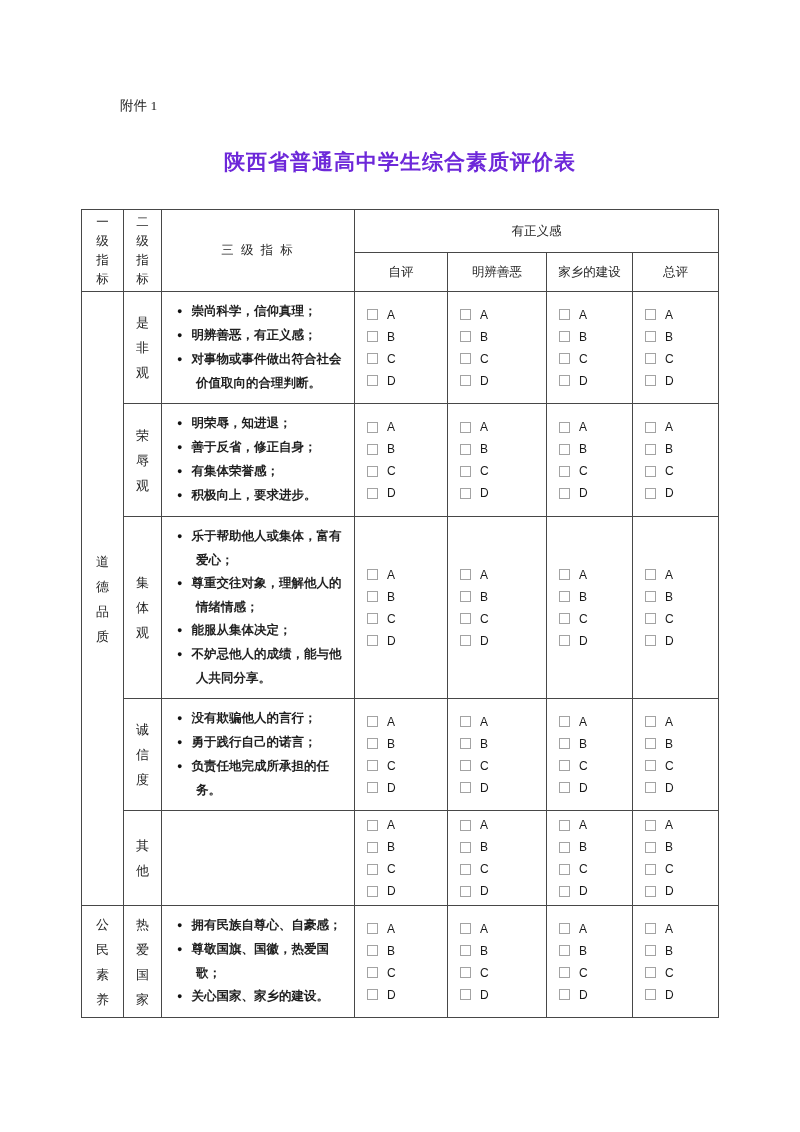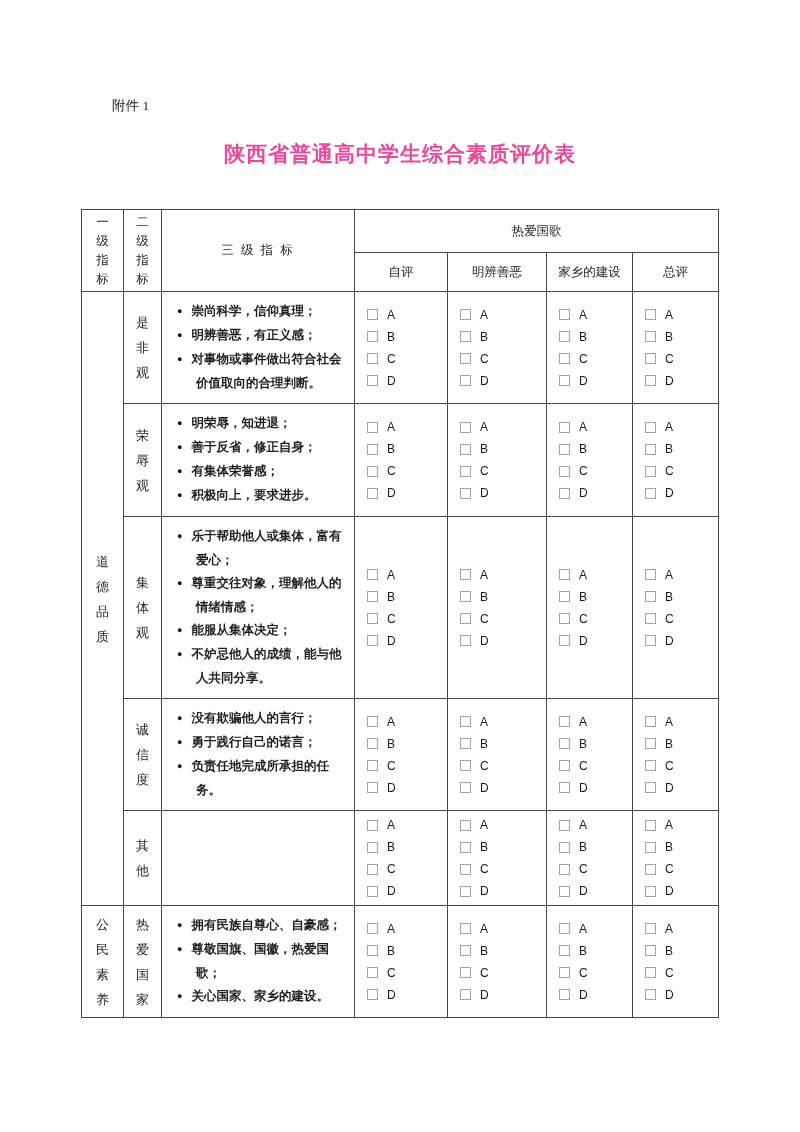--- a/index.html
+++ b/index.html
@@ -4,27 +4,27 @@
 <style>
   * { margin: 0; padding: 0; box-sizing: border-box; }
   html, body { background: #ffffff; }
   body {
     width: 800px; height: 1132px; position: relative;
     font-family: "Liberation Serif", serif;
     color: #1f1f1f;
     overflow: hidden;
   }
   .attachment-label {
-    position: absolute; left: 112px; top: 97px;
+    position: absolute; left: 120px; top: 97px;
     font-size: 13.5px; color: #222;
   }
   .doc-title {
-    position: absolute; left: 0; top: 140px; width: 100%;
+    position: absolute; left: 0; top: 148px; width: 100%;
     text-align: center; font-size: 21px; font-weight: bold;
-    letter-spacing: 1px; color: #ec4899;
+    letter-spacing: 1px; color: #6d28d9;
   }
   table.eval-table {
     position: absolute; left: 81px; top: 209px;
     width: 637px; table-layout: fixed;
     border-collapse: collapse;
   }
   .cell {
     border: 1px solid #474747;
     font-size: 12.5px; font-weight: normal;
     vertical-align: middle; text-align: center;
@@ -80,21 +80,21 @@
     <tr style="height:43px">
       <th rowspan="2" class="cell hv vtext">一
 级
 指
 标</th>
       <th rowspan="2" class="cell hv vtext">二
 级
 指
 标</th>
       <th rowspan="2" class="cell h3">三 级 指 标</th>
-      <th colspan="4" class="cell hg">热爱国歌</th>
+      <th colspan="4" class="cell hg">有正义感</th>
     </tr>
     <tr style="height:39px">
       <th class="cell hs">自评</th>
       <th class="cell hs">明辨善恶</th>
       <th class="cell hs">家乡的建设</th>
       <th class="cell hs">总评</th>
     </tr>
   </thead>
   <tbody>
       <tr style="height: 97px;">

